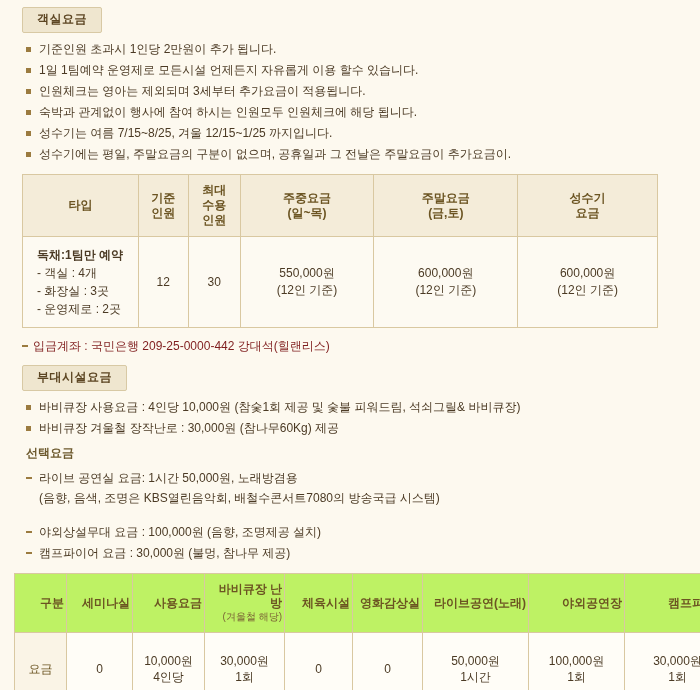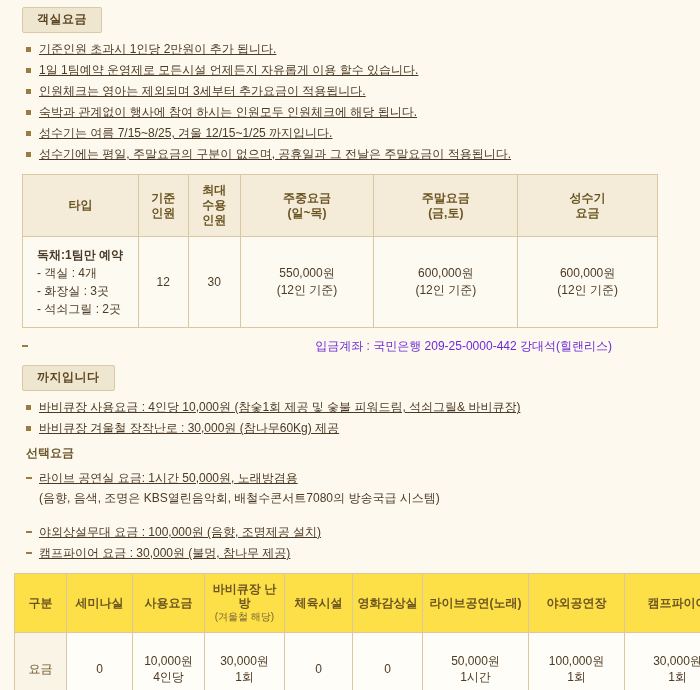--- a/index.html
+++ b/index.html
@@ -37,21 +37,20 @@
   }
   .tag-wrap { padding-left: 22px; }
   #tag-room { padding-top: 7px; }
   #tag-fac  { padding-top: 10px; }
 
   
   ul.bullets {
     list-style: none;
     margin: 9px 0 0 0;
     padding: 0 0 0 26px;
-    text-decoration: underline;
   }
   ul.bullets li {
     position: relative;
     padding-left: 13px;
     margin-bottom: 6px;
     font-size: 12px;
     color: #4b3a24;
     line-height: 15px;
   }
   ul.bullets li::before {
@@ -116,51 +115,51 @@
   .room-table td.type-cell {
     text-align: left;
     padding-left: 14px;
     line-height: 18px;
   }
   .room-table td.type-cell b { color: #4b3a24; }
 
   .acct {
     margin: 10px 0 0 22px;
     font-size: 12px;
-    color: #6d28d9;
+    color: #7f1d1d;
     position: relative;
     padding-left: 11px;
-    text-align: right;
   }
   .acct::before {
     content: "";
     position: absolute;
     left: 0;
     top: 7px;
     width: 6px;
     height: 2px;
     background: #9b7b3f;
   }
 
   
   .fac-table {
     margin: 12px 0 0 14px;
     width: 672px;
     border: 1px solid #d9c8a1;
     background: #fffdf7;
     table-layout: fixed;
   }
   .fac-table th {
-    background: #fde047;
+    background: #bef264;
     color: #6b5422;
     font-weight: bold;
     border: 1px solid #d9c8a1;
     padding: 8px 2px;
     line-height: 14px;
     font-size: 12px;
+    text-align: right;
   }
   .fac-table th .sm {
     display: block;
     font-size: 10px;
     font-weight: normal;
     color: #7b6436;
   }
   .fac-table td {
     border: 1px solid #d9c8a1;
     padding: 12px 2px;
@@ -184,21 +183,21 @@
   <div class="tag-wrap" id="tag-room">
     <span class="section-tag">객실요금</span>
   </div>
 
   <ul class="bullets">
     <li>기준인원 초과시 1인당 2만원이 추가 됩니다.</li>
     <li>1일 1팀예약 운영제로 모든시설 언제든지 자유롭게 이용 할수 있습니다.</li>
     <li>인원체크는 영아는 제외되며 3세부터 추가요금이 적용됩니다.</li>
     <li>숙박과 관계없이 행사에 참여 하시는 인원모두 인원체크에 해당 됩니다.</li>
     <li>성수기는 여름 7/15~8/25, 겨울 12/15~1/25 까지입니다.</li>
-    <li>성수기에는 평일, 주말요금의 구분이 없으며, 공휴일과 그 전날은 주말요금이 적용됩니다.</li>
+    <li>성수기에는 평일, 주말요금의 구분이 없으며, 공휴일과 그 전날은 주말요금이 추가요금이.</li>
   </ul>
 
   <table class="room-table">
     <colgroup>
       <col style="width:116px">
       <col style="width:50px">
       <col style="width:52px">
       <col style="width:134px">
       <col style="width:144px">
       <col style="width:140px">
@@ -228,21 +227,21 @@
           <span>요금</span>
         </th>
       </tr>
     </thead>
     <tbody>
       <tr>
         <td class="type-cell">
           <b>독채:1팀만 예약</b><br>
           <span>- 객실 : 4개</span><br>
           <span>- 화장실 : 3곳</span><br>
-          <span>- 석쇠그릴 : 2곳</span>
+          <span>- 운영제로 : 2곳</span>
         </td>
         <td>12</td>
         <td>30</td>
         <td>
           <span>550,000원</span><br>
           <span>(12인 기준)</span>
         </td>
         <td>
           <span>600,000원</span><br>
           <span>(12인 기준)</span>
@@ -251,21 +250,21 @@
           <span>600,000원</span><br>
           <span>(12인 기준)</span>
         </td>
       </tr>
     </tbody>
   </table>
 
   <div class="acct">입금계좌 : 국민은행  209-25-0000-442 강대석(힐랜리스)</div>
 
   <div class="tag-wrap" id="tag-fac">
-    <span class="section-tag">까지입니다</span>
+    <span class="section-tag">부대시설요금</span>
   </div>
 
   <ul class="bullets">
     <li>바비큐장 사용요금 : 4인당 10,000원 (참숯1회 제공 및 숯불 피워드림, 석쇠그릴&amp; 바비큐장)</li>
     <li>바비큐장 겨울철 장작난로 : 30,000원 (참나무60Kg) 제공</li>
   </ul>
 
   <div class="sub-head">선택요금</div>
 
   <ul class="bullets dash">

